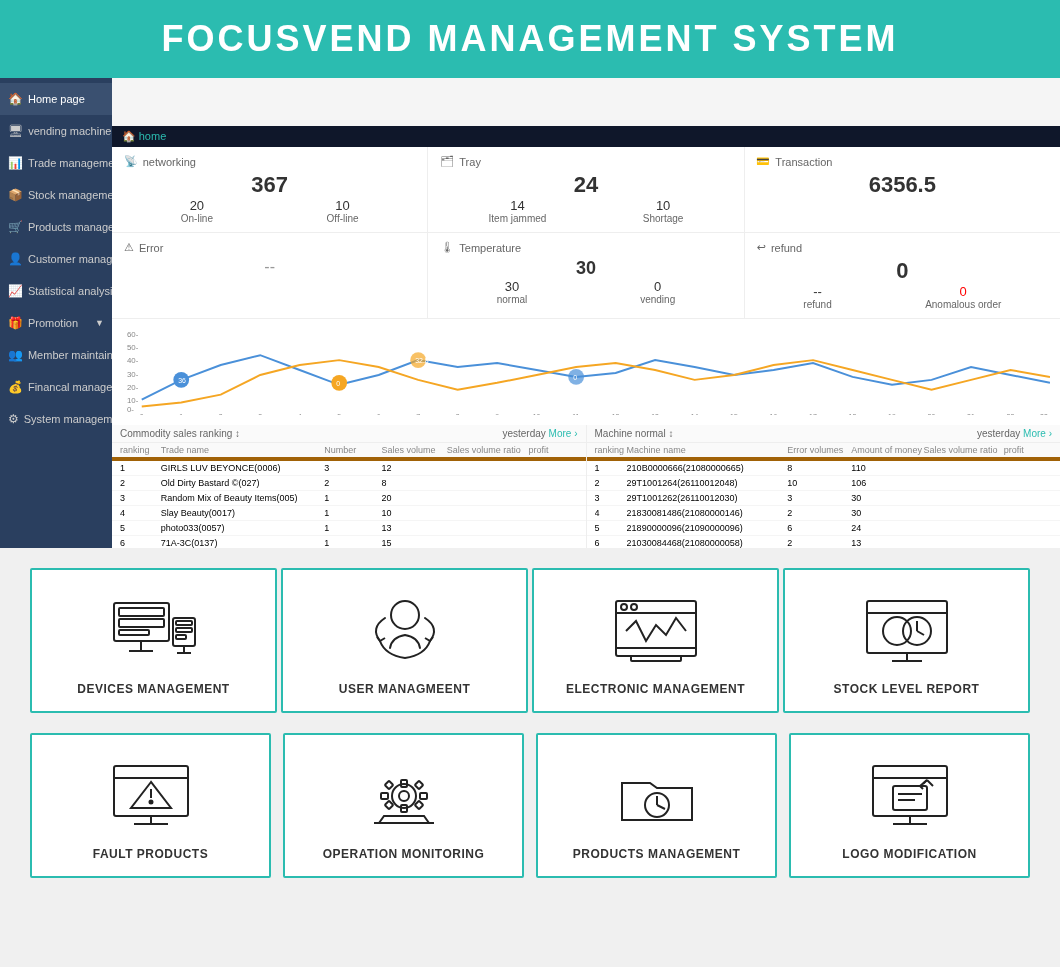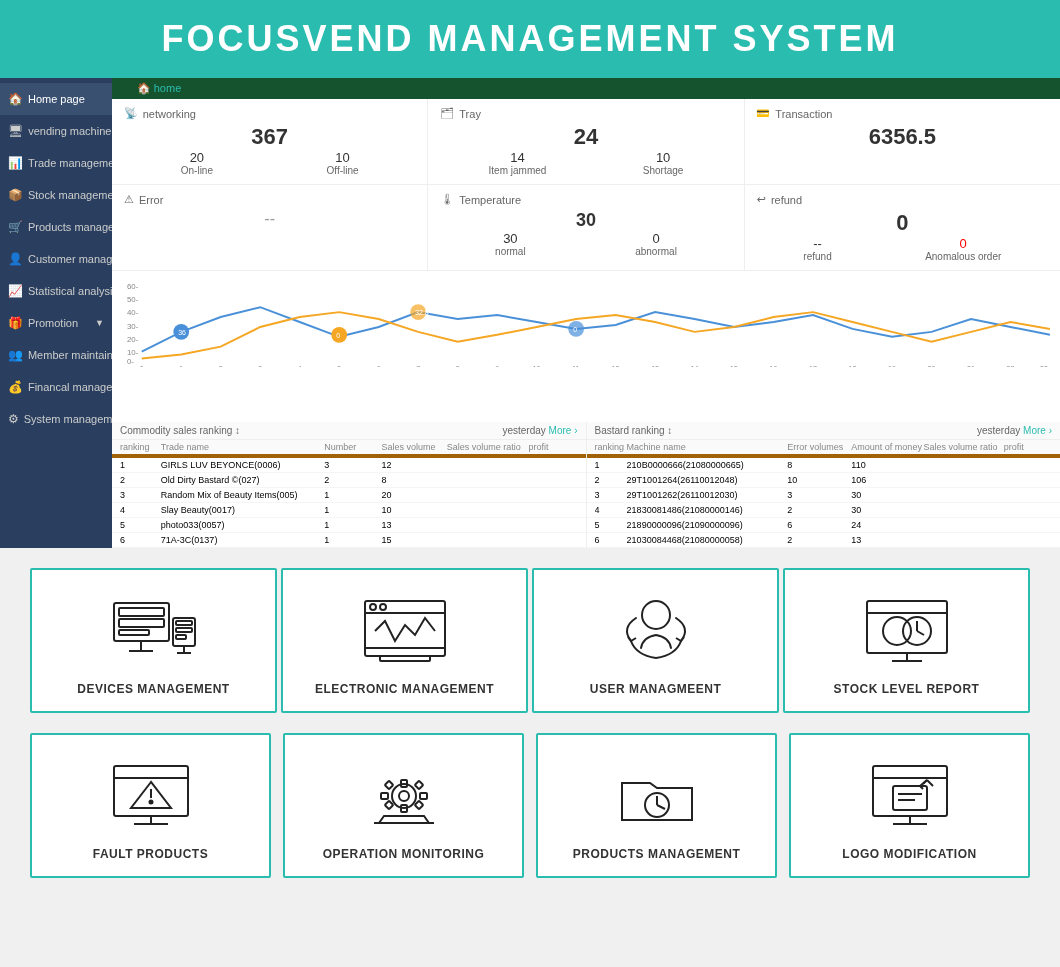--- a/index.html
+++ b/index.html
@@ -51,24 +51,25 @@
     .dashboard {
       flex: 1;
       background: #f5f5f5;
       overflow: hidden;
       display: flex;
       flex-direction: column;
     }
 
     
     .breadcrumb {
-      background: #14532d;
-      padding: 4px 25px;
+      background: #0f172a;
+      padding: 4px 10px;
       font-size: 11px;
       color: #666;
+      margin-top: 48px;
     }
     .breadcrumb span { color: #2bbcb0; }
 
     
     .stats-row {
       display: flex;
       background: white;
       border-bottom: 1px solid #eee;
     }
     .stat-group {
@@ -344,21 +345,21 @@
             <span>Temperature</span>
         </div>
         <div class="stat-main-num" style="font-size:18px">30</div>
         <div class="stat-sub">
           <div class="stat-sub-item">
               <div class="stat-sub-num">30</div>
               <div>normal</div>
             </div>
           <div class="stat-sub-item">
               <div class="stat-sub-num">0</div>
-              <div>abnormal</div>
+              <div>vending</div>
             </div>
         </div>
       </div>
       <div class="stat-group">
         <div class="stat-title">
           <span>↩</span>
             <span>refund</span>
         </div>
         <div class="stat-main-num">0</div>
         <div class="stat-sub">
@@ -485,21 +486,21 @@
             <span class="col" style="flex:2">71A-3C(0137)</span>
             <span class="col" style="flex:0.7">1</span>
             <span class="col" style="flex:0.8">15</span>
             <span class="col" style="flex:1"></span>
             <span class="col" style="flex:0.6"></span>
         </div>
       </div>
 
       <div class="table-section">
         <div class="table-header-row">
-          <span>Bastard ranking ↕</span>
+          <span>Machine normal ↕</span>
           <span>yesterday <a style="color:#2bbcb0">More ›</a></span>
         </div>
         <div class="table-col-headers">
           <span class="col" style="flex:0.4">ranking</span>
           <span class="col" style="flex:2">Machine name</span>
           <span class="col" style="flex:0.8">Error volumes</span>
           <span class="col" style="flex:0.9">Amount of money</span>
           <span class="col" style="flex:1">Sales volume ratio</span>
           <span class="col" style="flex:0.6">profit</span>
         </div>
@@ -580,51 +581,51 @@
         <rect x="67" y="42" width="10" height="4" rx="1"></rect>
       </svg>
     </div>
     <div class="card-label">DEVICES MANAGEMENT</div>
   </div>
 
   <div class="card">
     <div class="card-icon">
       <svg viewBox="0 0 90 75" stroke="#222" stroke-width="2" fill="none">
 
+        <circle cx="45" cy="22" r="14"></circle>
+
+        <path d="M 20 48 Q 10 35 25 25" stroke-linecap="round"></path>
+        <path d="M 70 48 Q 80 35 65 25" stroke-linecap="round"></path>
+        <path d="M 20 48 Q 25 62 45 65 Q 65 62 70 48" stroke-linecap="round"></path>
+
+        <polyline points="17,44 20,48 25,45"></polyline>
+        <polyline points="73,44 70,48 65,45"></polyline>
+
+        <path d="M 30 55 Q 32 44 45 42 Q 58 44 60 55" stroke-linecap="round"></path>
+      </svg>
+    </div>
+    <div class="card-label">USER MANAGMEENT</div>
+  </div>
+
+  <div class="card">
+    <div class="card-icon">
+      <svg viewBox="0 0 90 75" stroke="#222" stroke-width="2" fill="none">
+
         <rect x="5" y="8" width="80" height="55" rx="2"></rect>
         <line x1="5" y1="20" x2="85" y2="20"></line>
         <circle cx="13" cy="14" r="3"></circle>
         <circle cx="23" cy="14" r="3"></circle>
 
         <polyline points="15,38 25,28 35,48 45,32 55,42 65,25 75,38"></polyline>
 
         <line x1="5" y1="55" x2="85" y2="55"></line>
         <rect x="20" y="63" width="50" height="5" rx="1"></rect>
       </svg>
     </div>
     <div class="card-label">ELECTRONIC MANAGEMENT</div>
-  </div>
-
-  <div class="card">
-    <div class="card-icon">
-      <svg viewBox="0 0 90 75" stroke="#222" stroke-width="2" fill="none">
-
-        <circle cx="45" cy="22" r="14"></circle>
-
-        <path d="M 20 48 Q 10 35 25 25" stroke-linecap="round"></path>
-        <path d="M 70 48 Q 80 35 65 25" stroke-linecap="round"></path>
-        <path d="M 20 48 Q 25 62 45 65 Q 65 62 70 48" stroke-linecap="round"></path>
-
-        <polyline points="17,44 20,48 25,45"></polyline>
-        <polyline points="73,44 70,48 65,45"></polyline>
-
-        <path d="M 30 55 Q 32 44 45 42 Q 58 44 60 55" stroke-linecap="round"></path>
-      </svg>
-    </div>
-    <div class="card-label">USER MANAGMEENT</div>
   </div>
 
   <div class="card">
     <div class="card-icon">
       <svg viewBox="0 0 90 75" stroke="#222" stroke-width="2" fill="none">
 
         <rect x="5" y="8" width="80" height="52" rx="2"></rect>
         <line x1="5" y1="20" x2="85" y2="20"></line>
 
         <circle cx="35" cy="38" r="14"></circle>

